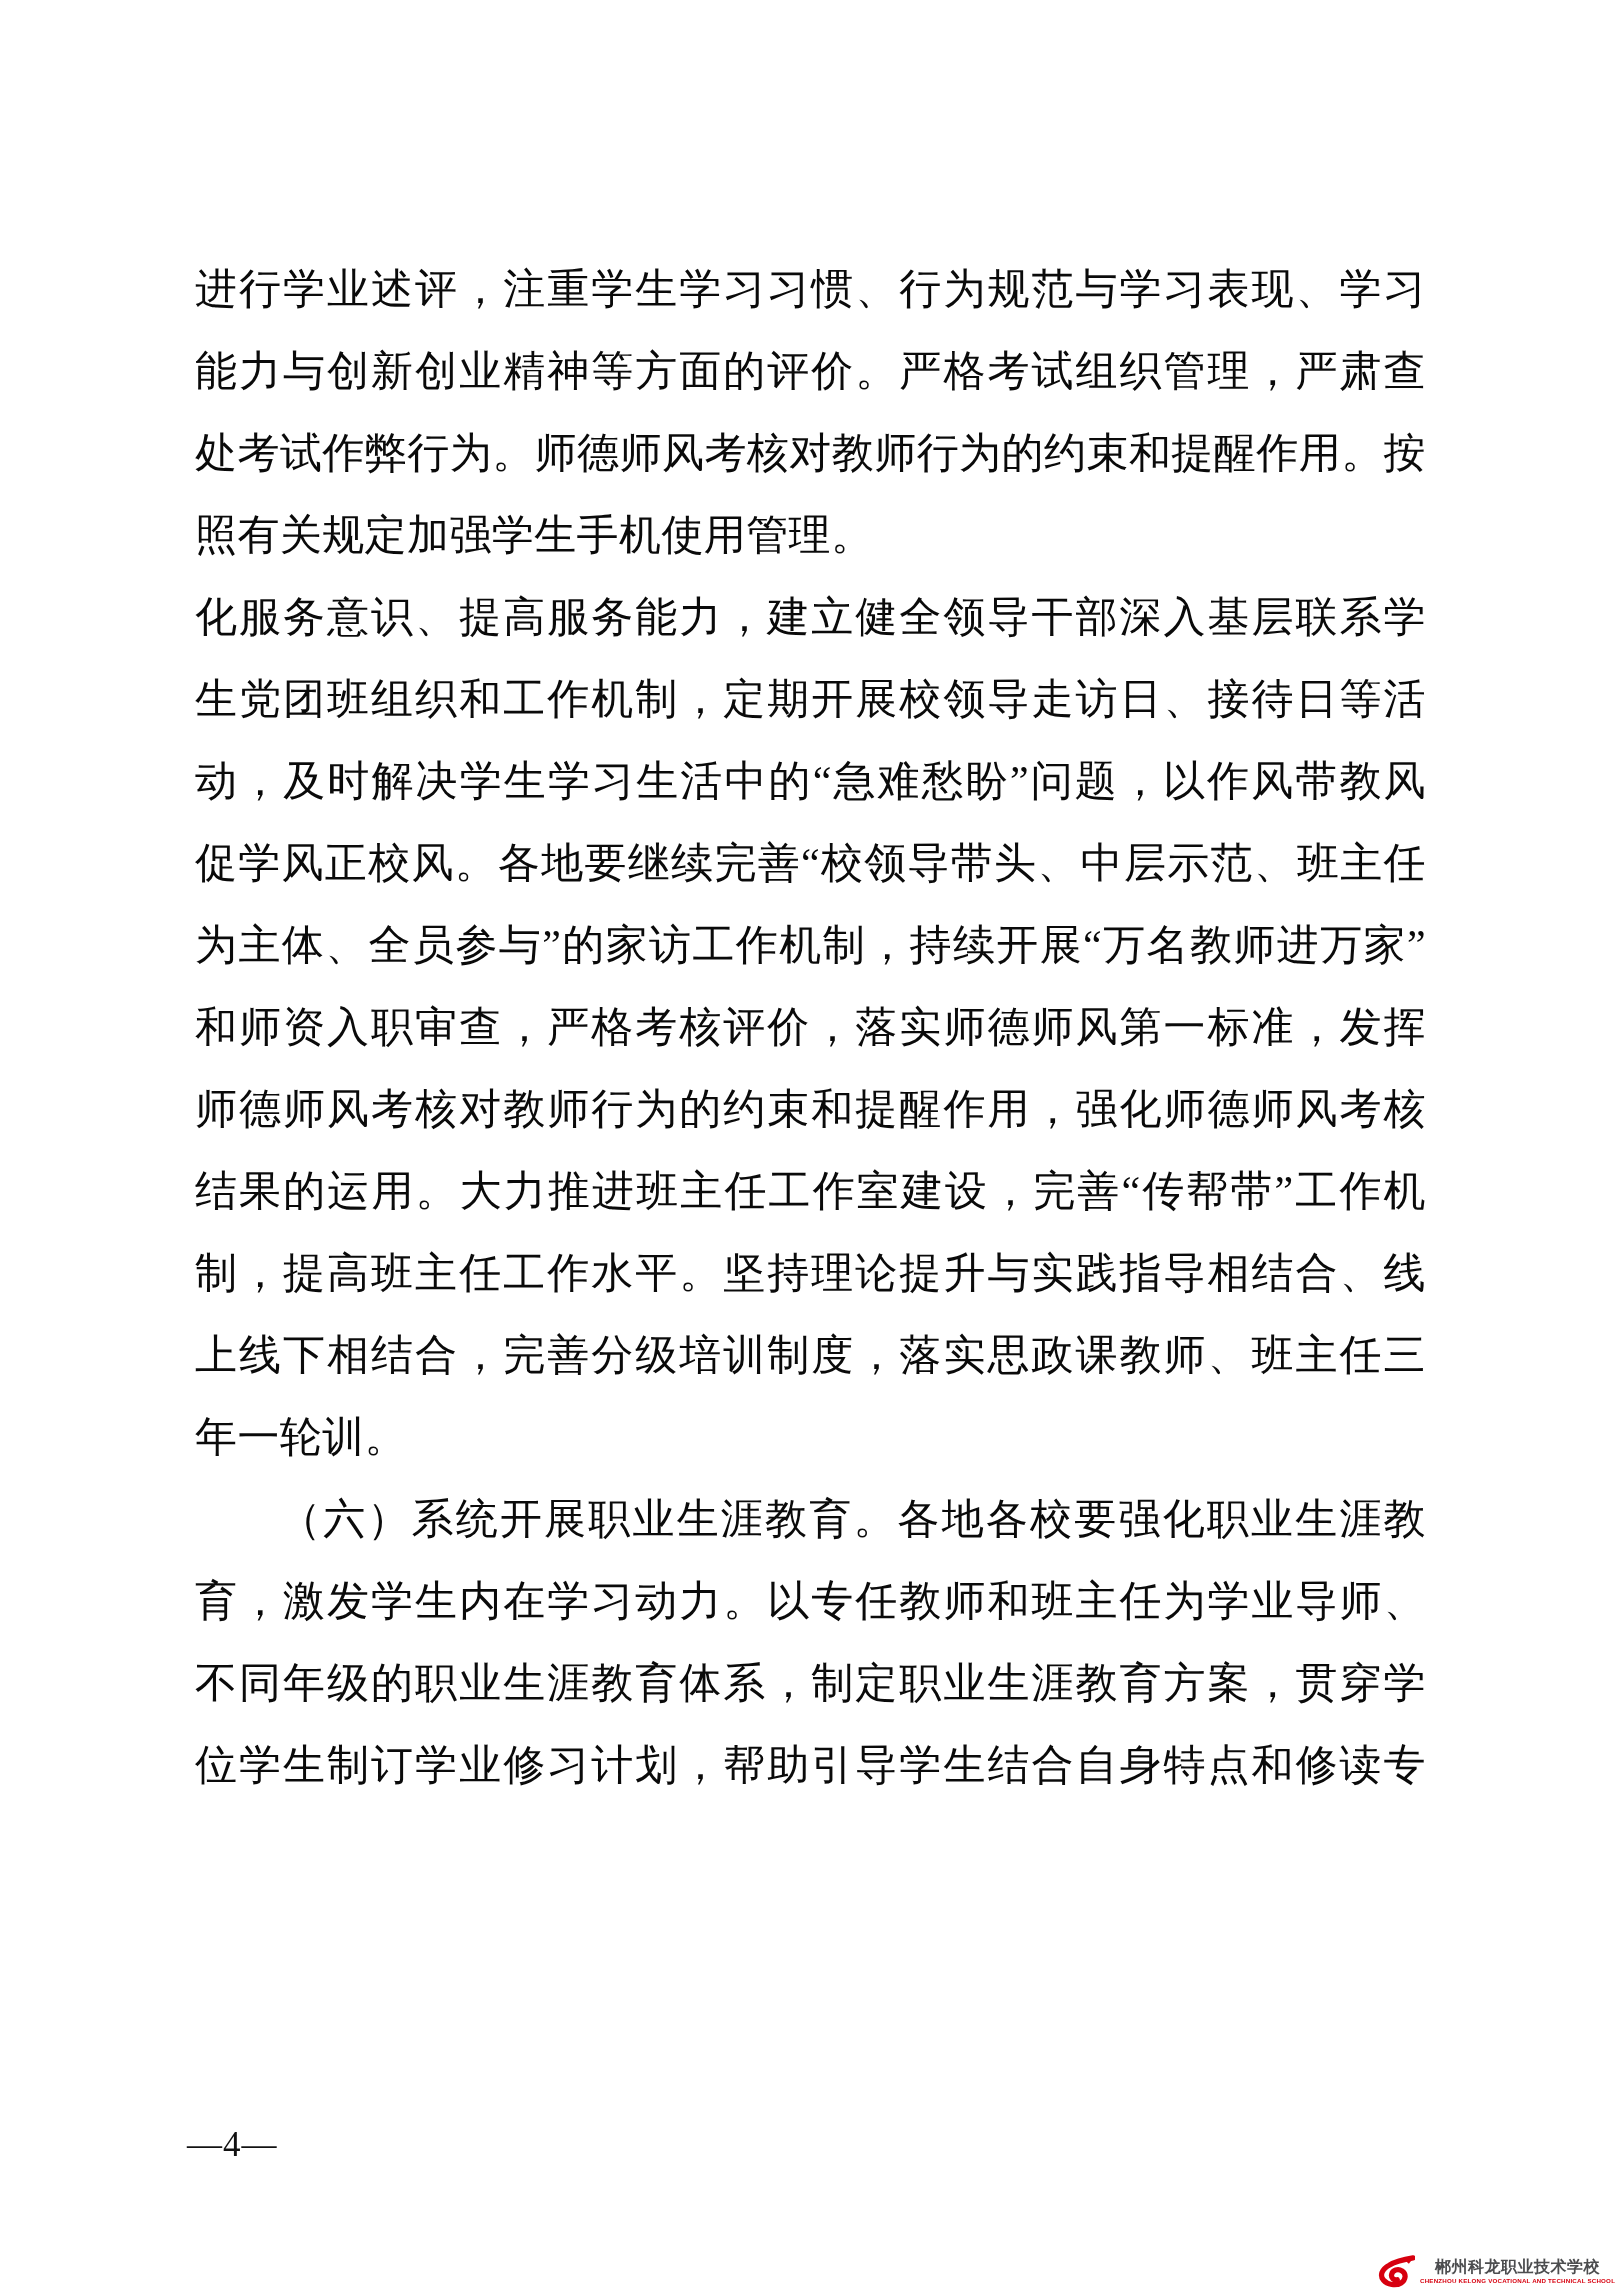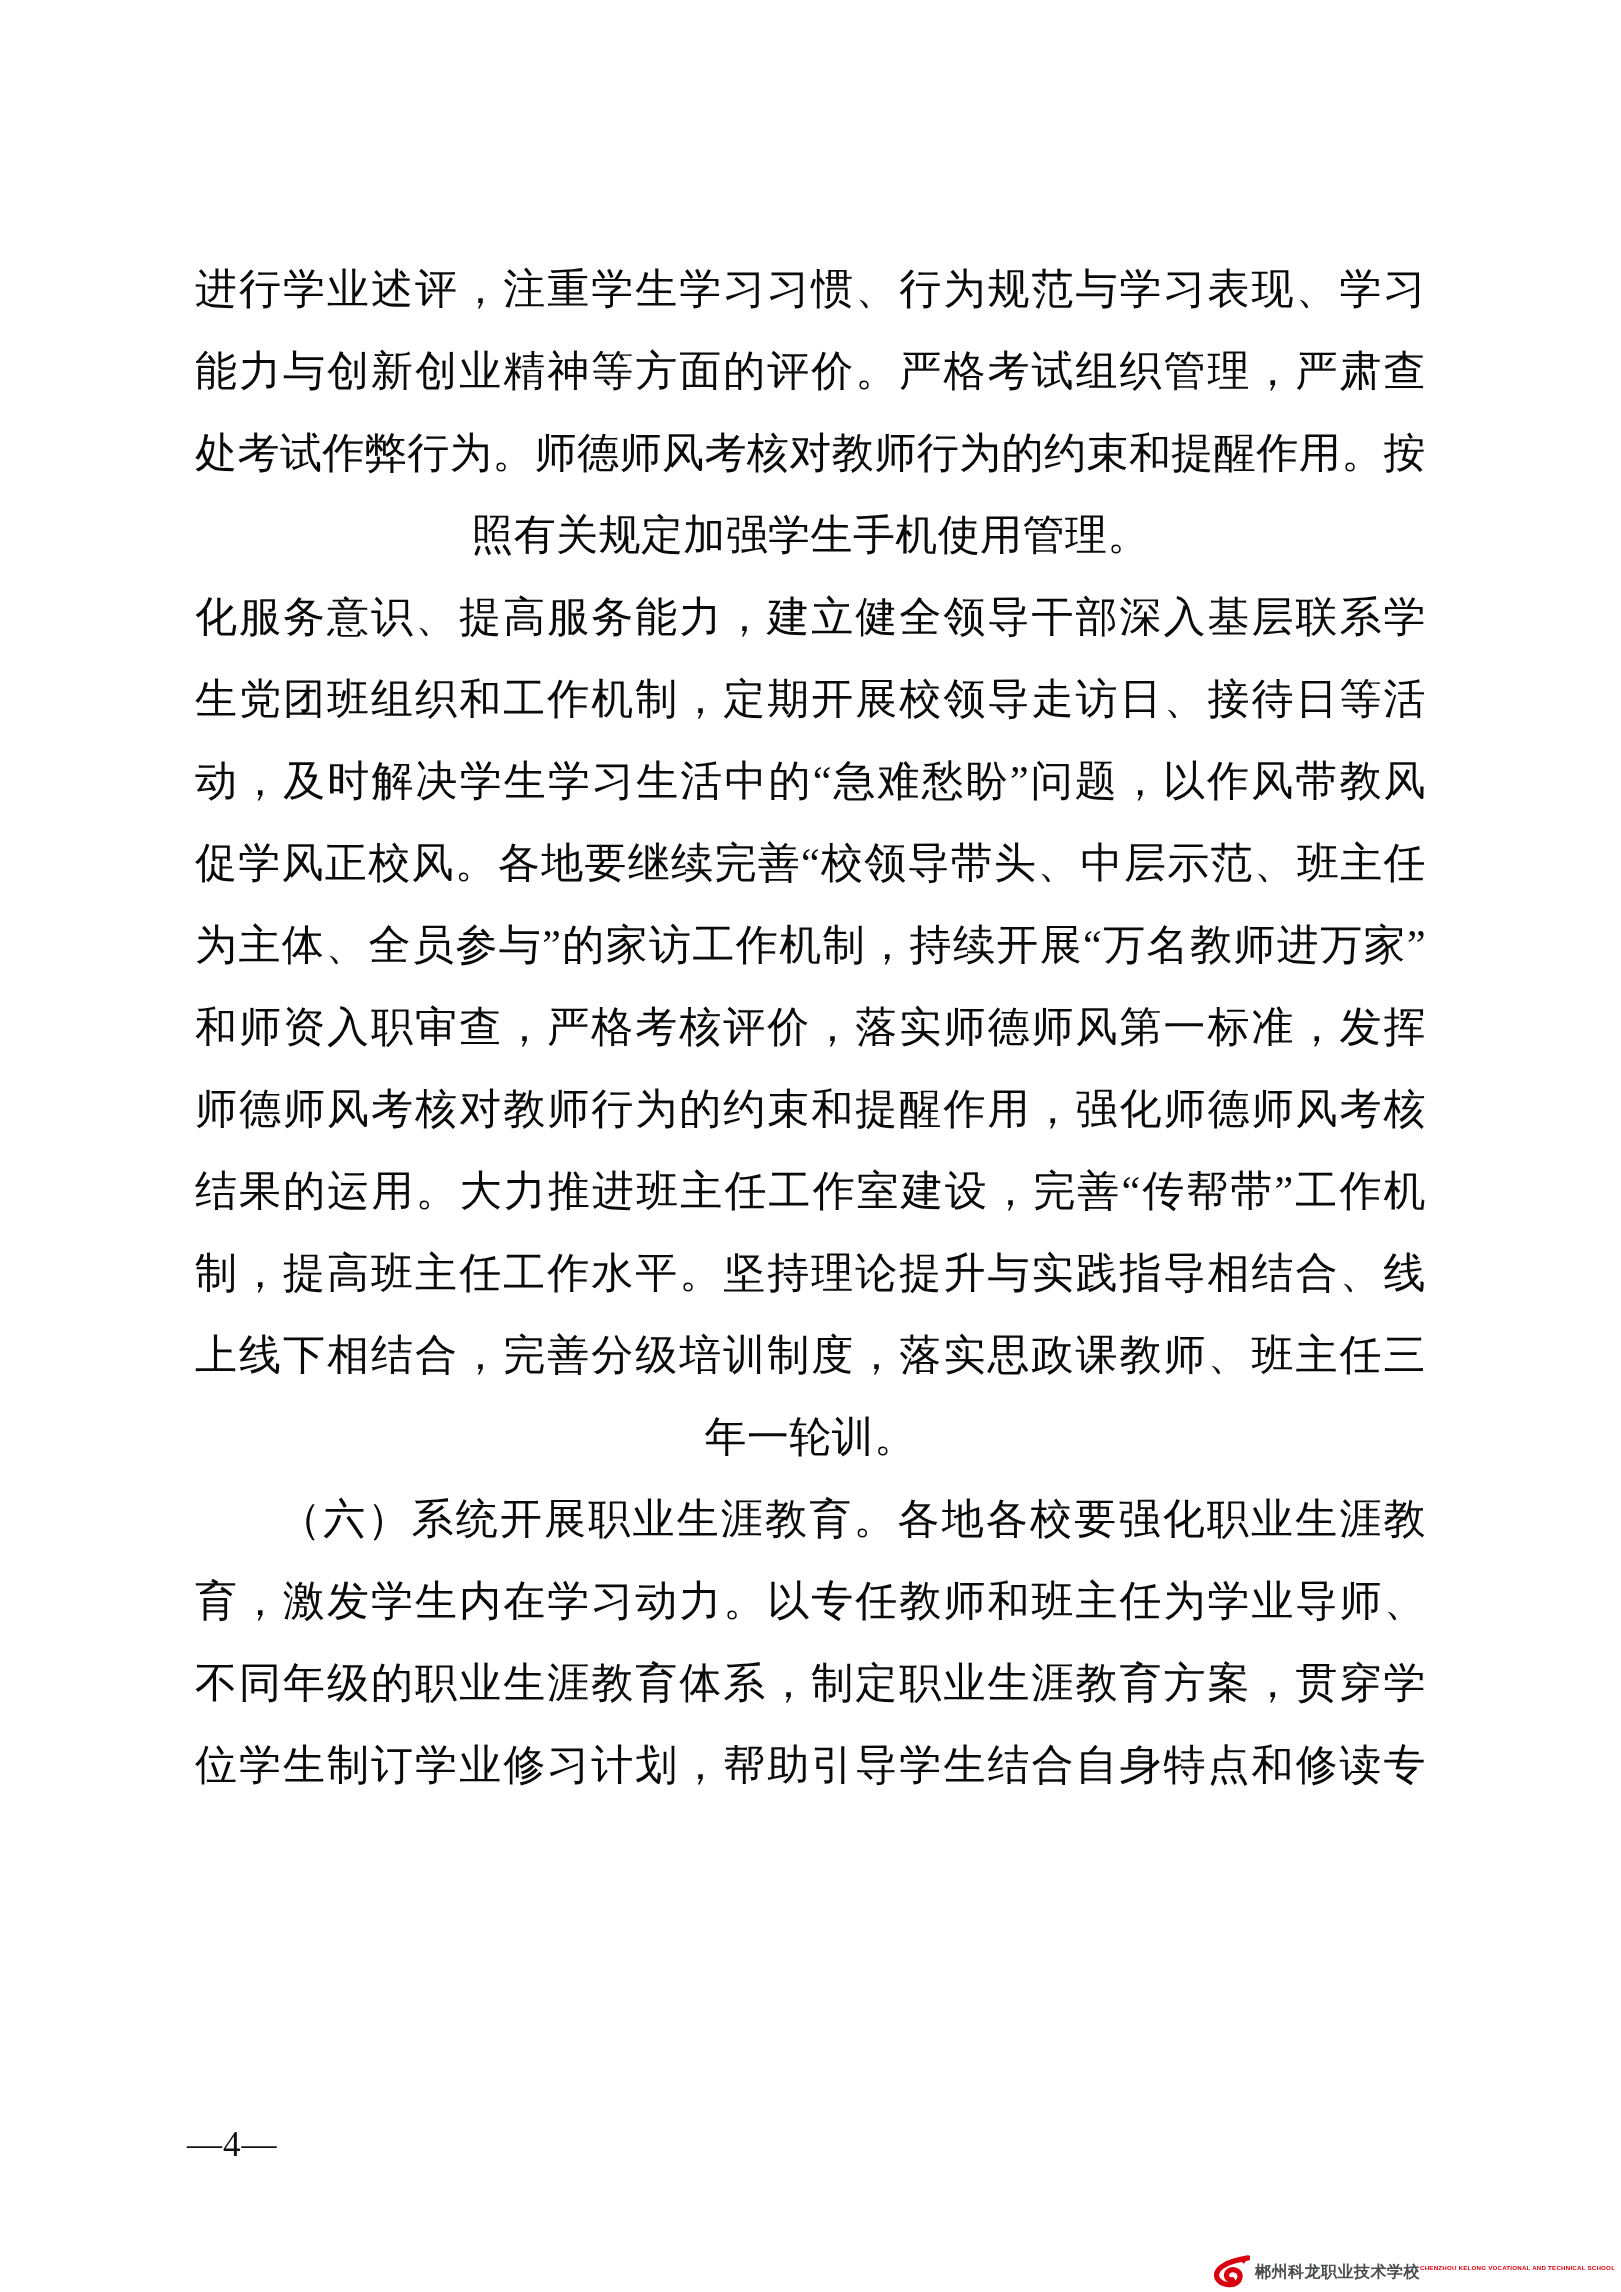--- a/index.html
+++ b/index.html
@@ -27,21 +27,21 @@
     left: 195px;
     top: 248px;
     width: 1231px;
   }
   .line {
     height: 82px;
     line-height: 82px;
     font-size: 42px;
     letter-spacing: 0.4px;
     color: #0a0a0a;
-    text-align: center;
+    text-align: left;
   }
   .line.justify {
     text-align: justify;
     text-align-last: justify;
   }
   .line.indent {
     text-indent: 84px;
   }
   
   .page-number {
@@ -63,21 +63,23 @@
     align-items: center;
     gap: 4.9px;
   }
   .logo-mark {
     flex: 0 0 auto;
     width: 39px;
     height: 33px;
   }
   .logo-text {
     display: flex;
+    flex-direction: column;
     justify-content: center;
+    align-items: center;
   }
   .logo-zh {
     font-family: "Liberation Sans", sans-serif;
     font-weight: bold;
     font-size: 16px;
     line-height: 17.6px;
     letter-spacing: 0.5px;
     color: #4c4d4f;
     white-space: nowrap;
   }

